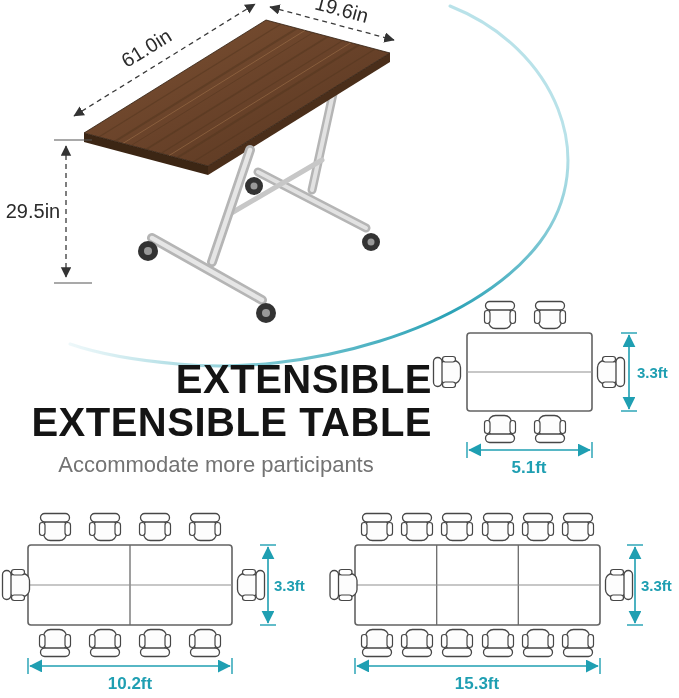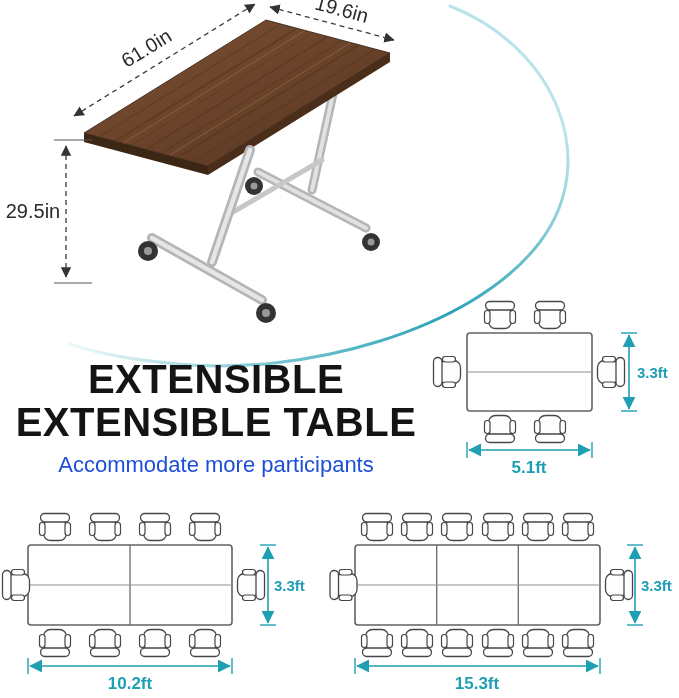--- a/index.html
+++ b/index.html
@@ -1,21 +1,21 @@
 <!DOCTYPE html>
 <html><head>
 <meta charset="utf-8">
 <style>
   html,body{margin:0;padding:0;background:#ffffff;}
   #page{position:relative;width:679px;height:698px;background:#ffffff;overflow:hidden;
         font-family:"Liberation Sans",sans-serif;}
   .abs{position:absolute;}
   .headline{left:0;top:358px;width:432px;text-align:center;color:#141414;}
-  .headline h1{margin:0;font-size:40px;line-height:1.07;font-weight:800;letter-spacing:.5px;}
-  .headline p{margin:8px 0 0;font-size:22px;font-weight:400;color:#1d4ed8;}
+  .headline h1{margin:0;font-size:40px;line-height:1.07;font-weight:800;letter-spacing:.5px;text-align:right;}
+  .headline p{margin:8px 0 0;font-size:22px;font-weight:400;color:#737373;}
   svg text{font-family:"Liberation Sans",sans-serif;}
   .dimtext{fill:#2b2b2b;font-size:20px;}
   .tealtext{fill:#1f9fb2;font-weight:bold;}
 </style>
 </head>
 <body>
 
 <svg width="0" height="0" style="position:absolute" aria-hidden="true">
   <defs>
     <g id="chair">

